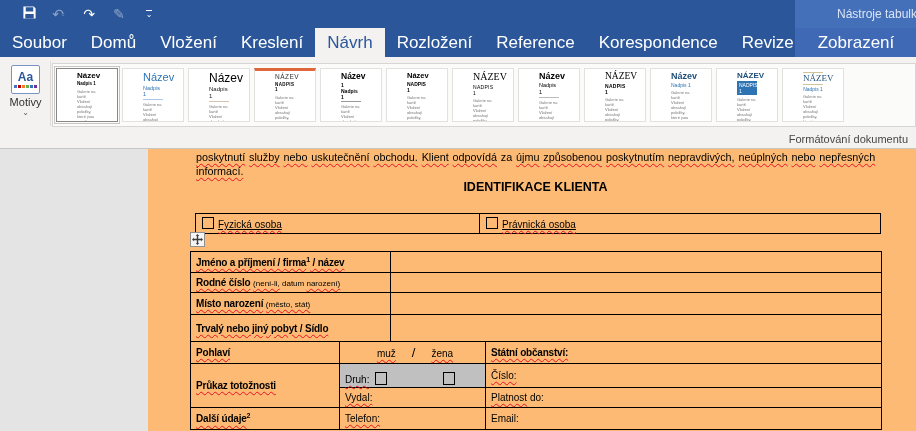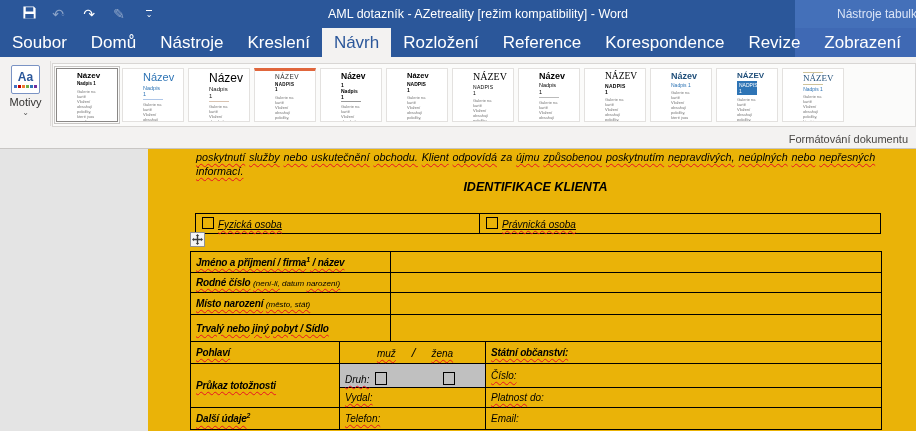--- a/index.html
+++ b/index.html
@@ -94,21 +94,21 @@
   .g11 .gt{font-size:8px;font-weight:700;color:#1f4e79;}
   .g11 .gh{font-size:5px;color:#fff;background:#2e74b5;padding:1px 2px;}
   .g12 .gt{font-family:"Liberation Serif",serif;font-size:9px;color:#1f4e79;text-align:center;
     border-top:1px solid #cfc39a;border-bottom:1px solid #cfc39a;padding:1px 0;}
   .g12 .gh{font-size:5px;color:#2e74b5;text-align:center;}
   .grouplabel{
     position:absolute;right:8px;bottom:3px;font-size:11px;color:#484644;
   }
   
   .canvas{position:absolute;left:0;top:149px;right:0;bottom:0;background:#e4e4e4;}
-  .page{position:absolute;left:148px;top:0;right:0;bottom:0;background:#eab308;overflow:hidden;font-style:italic;}
+  .page{position:absolute;left:148px;top:0;right:0;bottom:0;background:#fdba74;overflow:hidden;}
   .para{margin:2px 41px 0 48px;text-align:justify;font-size:10.8px;line-height:13.5px;color:#000;}
   .docheading{margin:2px 41px 0 48px;text-align:center;font-size:12.5px;font-weight:700;color:#000;}
   .sq{text-decoration-line:underline;text-decoration-style:wavy;text-decoration-color:#e81123;
       text-decoration-thickness:1px;text-underline-offset:2px;}
   .ul{text-decoration:underline;text-decoration-thickness:1px;text-underline-offset:1px;}
   .cbx-table{position:absolute;left:47px;top:64px;width:686px;border-collapse:collapse;table-layout:fixed;}
   .cbx-table td{border:1.5px solid #000;height:19px;font-size:10px;padding:0 0 0 6px;vertical-align:middle;}
   .cbx{display:inline-block;width:10px;height:10px;border:1.2px solid #000;vertical-align:-1px;margin-right:4px;background:transparent;}
   .handle{position:absolute;left:42px;top:83px;width:15px;height:15px;background:#f5f5f5;
     border:1px solid #919191;display:flex;align-items:center;justify-content:center;box-sizing:border-box;}
@@ -142,28 +142,27 @@
     <div class="qbtn">
       <span>↷</span>
     </div>
     <div class="qbtn dis">
       <span>✎</span>
     </div>
     <div class="qbtn">
       <span class="bar-chev">⌄</span>
     </div>
   </div>
-  <div class="wtitle">AML dotazník - AZetreality [režim kompatibility] - Word</div>
   <div class="ctxhead">Nástroje tabulky</div>
 </div>
 
 <div class="tabrow" id="tabs">
     <div class="tab">Soubor</div>
     <div class="tab">Domů</div>
-    <div class="tab">Nástroje</div>
+    <div class="tab">Vložení</div>
     <div class="tab">Kreslení</div>
     <div class="tab active">Návrh</div>
     <div class="tab">Rozložení</div>
     <div class="tab">Reference</div>
     <div class="tab">Korespondence</div>
     <div class="tab">Revize</div>
     <div class="tab">Zobrazení</div>
     <div class="tab">Nápověda</div>
     <div class="tab ctx">Návrh tabulky</div>
   </div>

